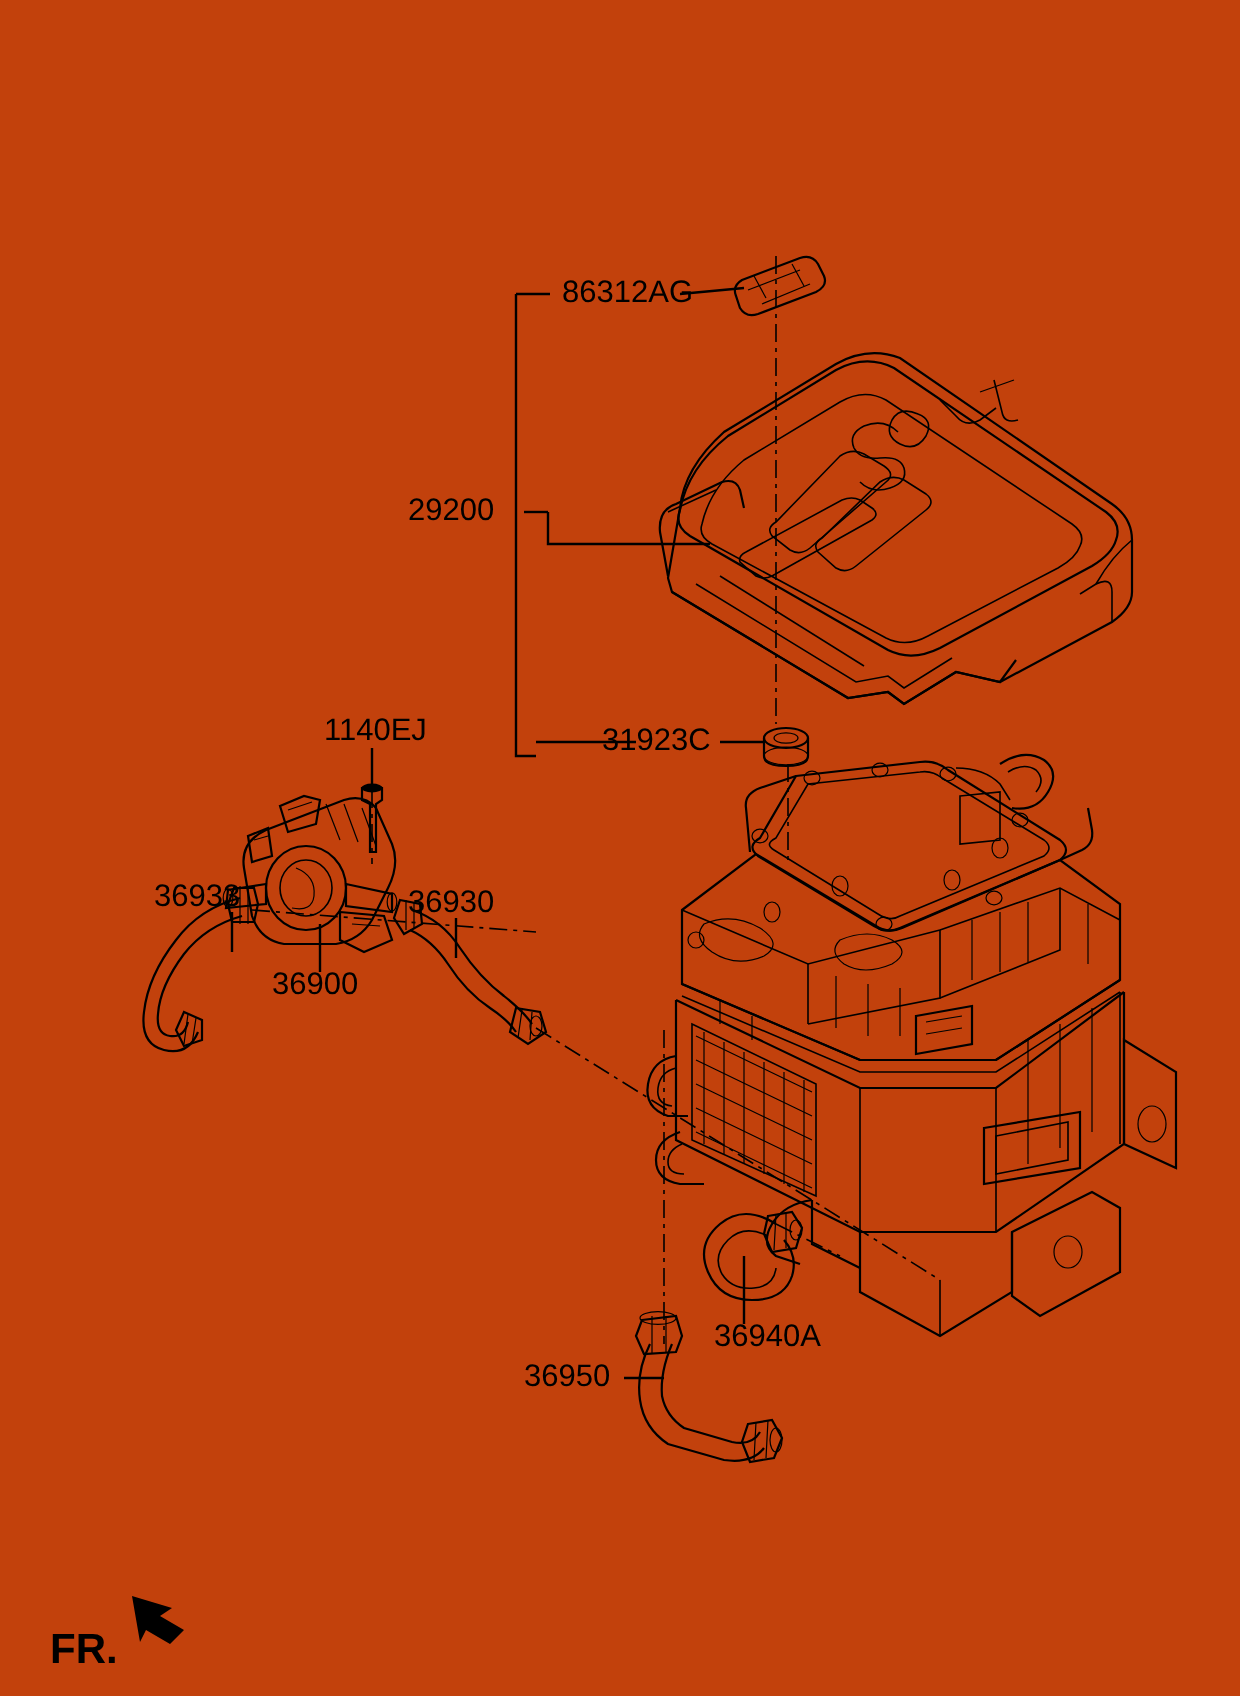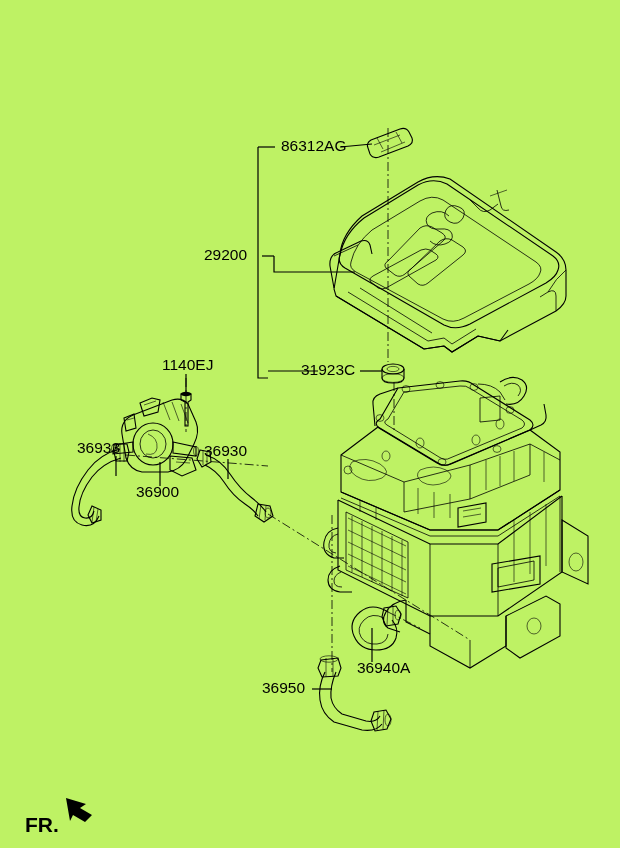--- a/index.html
+++ b/index.html
@@ -7,21 +7,21 @@
     padding: 0;
     background: #ffffff;
   }
   body {
     font-family: "Liberation Sans", sans-serif;
   }
   #diagram-page {
     position: relative;
     width: 620px;
     height: 848px;
-    background: #bef264;
+    background: #c2410c;
     overflow: hidden;
   }
   #parts-svg {
     position: absolute;
     left: 0;
     top: 0;
     width: 620px;
     height: 848px;
   }
   .lbl {

